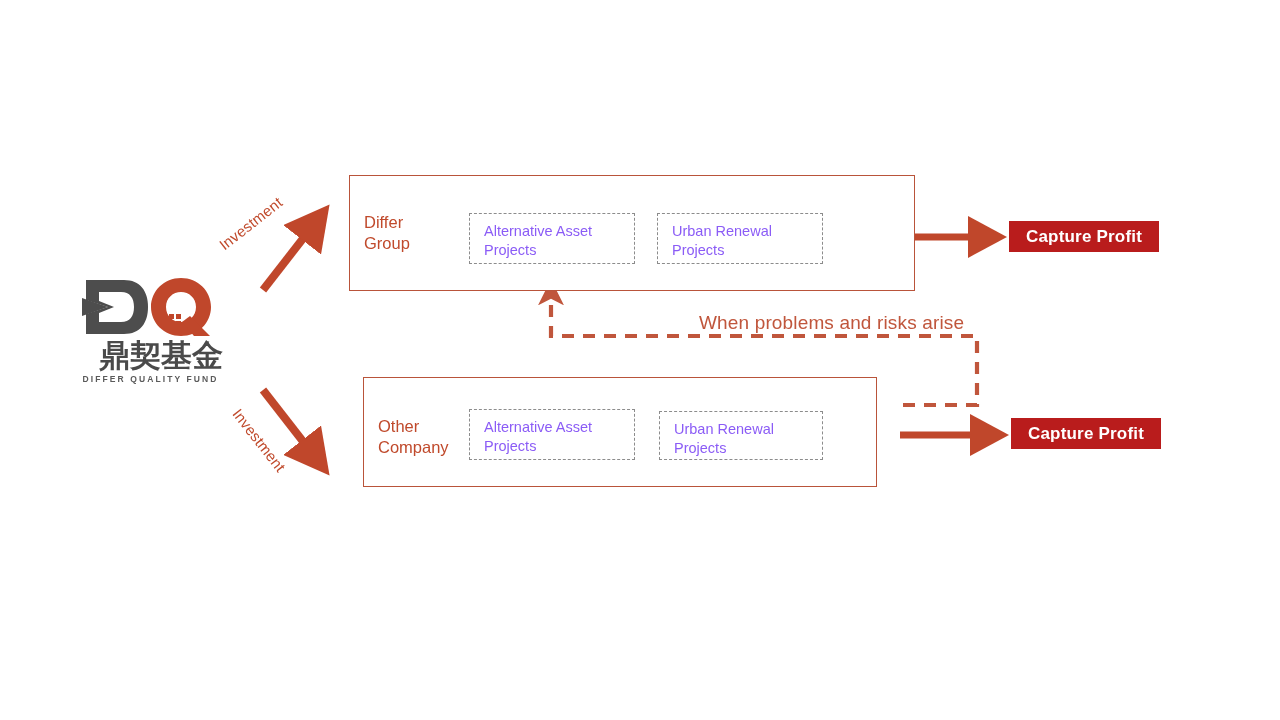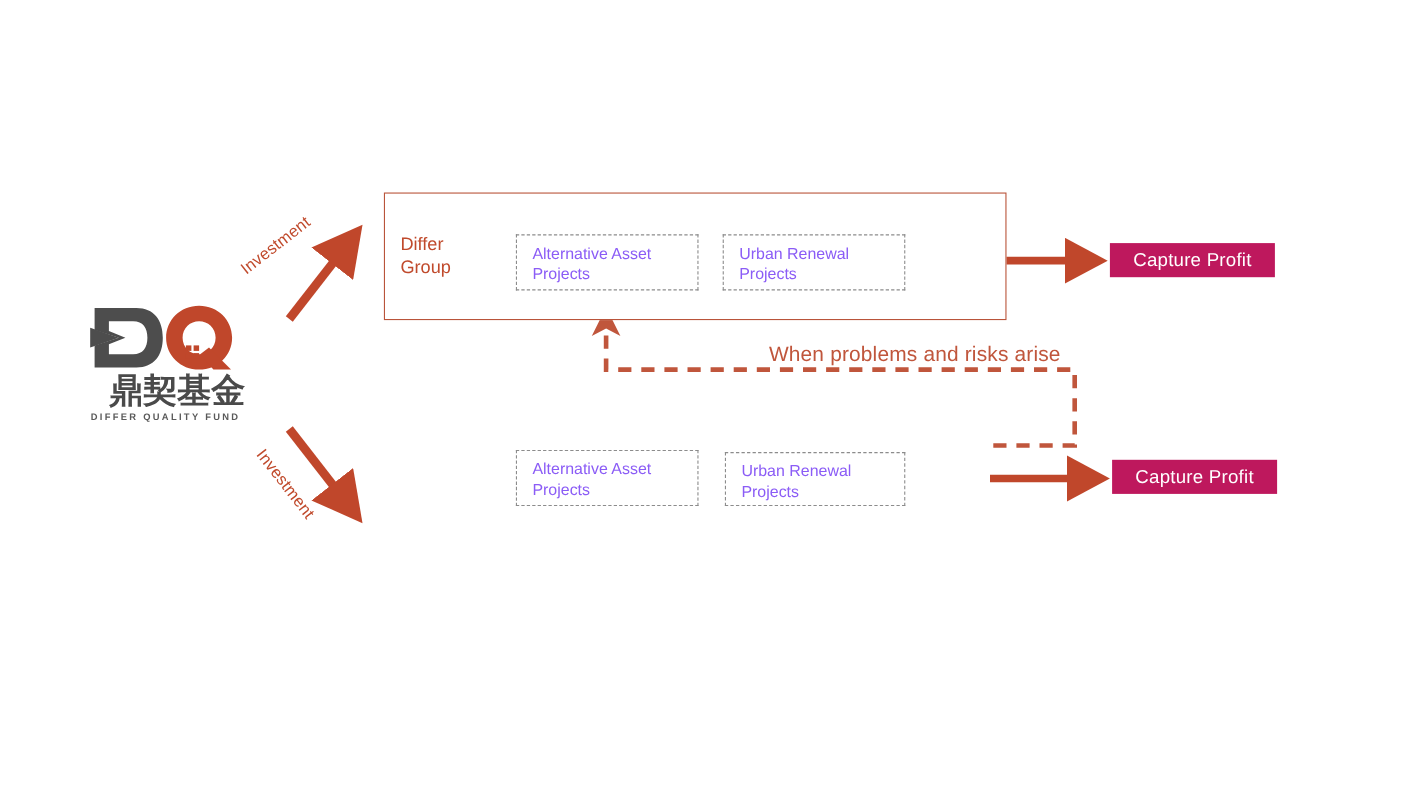--- a/index.html
+++ b/index.html
@@ -134,24 +134,24 @@
     white-space: pre-line;
   }
   #proj-top-1 { left: 469px; top: 213px; width: 166px; height: 51px; }
   #proj-top-2 { left: 657px; top: 213px; width: 166px; height: 51px; }
   #proj-bot-1 { left: 469px; top: 409px; width: 166px; height: 51px; }
   #proj-bot-2 { left: 659px; top: 411px; width: 164px; height: 49px; }
 
   
   .profit-chip {
     position: absolute;
-    background: #be185d;
+    background: #b91c1c;
     color: #ffffff;
     font-size: 17px;
-    font-weight: normal;
+    font-weight: bold;
     letter-spacing: 0.2px;
     display: flex;
     align-items: center;
     justify-content: center;
     white-space: nowrap;
   }
   #profit-chip-top { left: 1009px; top: 221px; width: 150px; height: 31px; }
   #profit-chip-bottom { left: 1011px; top: 418px; width: 150px; height: 31px; }
 
   
@@ -243,20 +243,24 @@
   </div>
   <div class="project-box" id="proj-top-1">
     <div class="project-text">Alternative Asset
 Projects</div>
   </div>
   <div class="project-box" id="proj-top-2">
     <div class="project-text">Urban Renewal
 Projects</div>
   </div>
 
+  <div class="group-box" id="group-box-bottom">
+    <div class="group-title" id="group-title-bottom">Other
+Company</div>
+  </div>
   <div class="project-box" id="proj-bot-1">
     <div class="project-text">Alternative Asset
 Projects</div>
   </div>
   <div class="project-box" id="proj-bot-2">
     <div class="project-text">Urban Renewal
 Projects</div>
   </div>
 
   <div class="profit-chip" id="profit-chip-top">Capture Profit</div>

